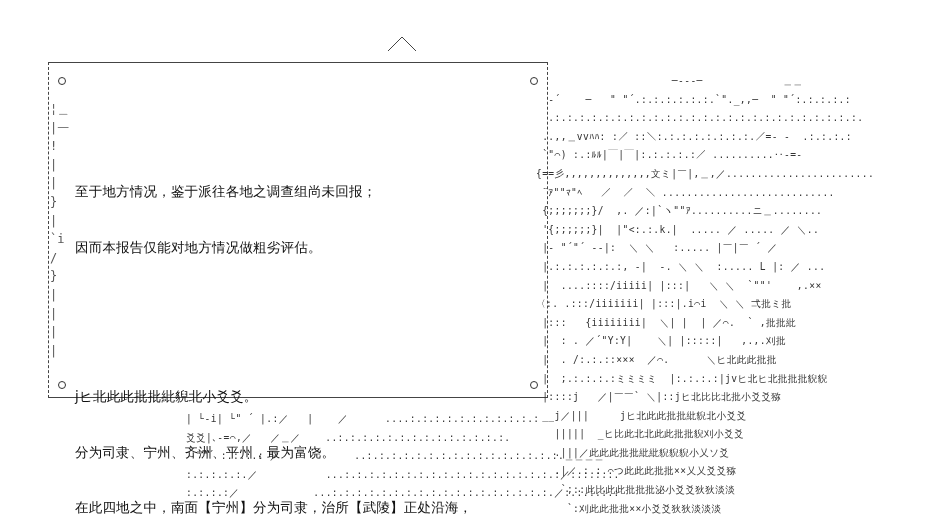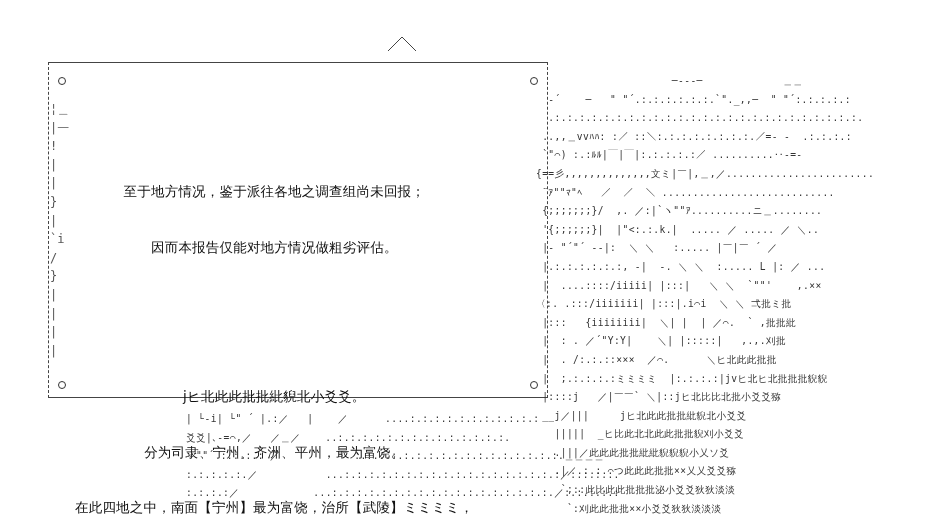--- a/index.html
+++ b/index.html
@@ -12,21 +12,21 @@
          border:1px dashed #444; border-top-style:solid; border-bottom-style:solid; }
   .box .corner-dot { position:absolute; width:6px; height:6px; border:1px solid #333; border-radius:50%; }
   .dot-tl { left:9px; top:14px; }
   .dot-tr { right:9px; top:14px; }
   .dot-bl { left:9px; bottom:8px; }
   .dot-br { right:9px; bottom:8px; }
   .peak { position:absolute; left:387px; top:36px; width:30px; height:16px; }
 
   .report { position:absolute; left:75px; top:108px; font-size:13.5px; line-height:18.6px;
             color:#111; white-space:pre; letter-spacing:0.2px; }
-  .report .para { margin-bottom:18.6px;text-align:center; }
+  .report .para { margin-bottom:18.6px; }
   .report .line { display:block; }
 
   .left-marks { position:absolute; left:50px; top:100px; font-size:12px; line-height:18.6px;
                 color:#555; white-space:pre; font-family:"DejaVu Sans Mono", monospace; }
 
   
   .aa { position:absolute; font-family:"DejaVu Sans Mono", monospace; white-space:pre;
         color:#333; font-size:9.6px; line-height:18.6px; letter-spacing:0.4px; }
   .aa-right { left:536px; top:72px; }
   .aa-bottom { left:186px; top:410px; }
@@ -50,21 +50,21 @@
   <div class="left-marks" id="leftMarks"><div></div><div></div><div>¦＿</div><div>|一</div><div></div><div>!</div><div>|</div><div>|</div><div>}</div><div>|</div><div></div><div>`i</div><div>/</div><div>}</div><div>|</div><div>|</div><div>|</div><div>|</div></div>
 
   <div class="report">
     <div class="para">
       <span class="line">至于地方情况，鉴于派往各地之调查组尚未回报；</span>
       <span class="line">因而本报告仅能对地方情况做粗劣评估。</span>
     </div>
     <div class="para">
       <span class="line">jヒ北此此批批紕貎北小爻爻。</span>
       <span class="line">分为司隶、宁州、齐洲、平州，最为富饶。</span>
-      <span class="line">在此四地之中，南面【宁州】最为富饶，治所【武陵】ミミミミ，</span>
+      <span class="line">在此四地之中，南面【宁州】分为司隶，治所【武陵】正处沿海，</span>
       
     </div>
     
     
   </div>
 
   <div class="aa aa-right" id="aaRight"><div>                      ─‐‐‐─             ＿＿</div><div>  ‐´    ─   " "´.:.:.:.:.:.:.`"._,,─  " "´:.:.:.:.:</div><div>  .:.:.:.:.:.:.:.:.:.:.:.:.:.:.:.:.:.:.:.:.:.:.:.:.:.</div><div> ..,,＿vvﾊﾊ: :／ ::＼:.:.:.:.:.:.:.:.／=- ‐  .:.:.:.:</div><div> `"⌒) :.:ﾙﾙ|￣|￣|:.:.:.:.:／ ..........‥‐=‐</div><div>{==彡,,,,,,,,,,,,,,文ミ|￣|,＿,／........................</div><div> ¨ｱ""ﾏ"ﾍ   ／  ／  ＼ ............................</div><div> {;;;;;;;}/  ,. ／:|`ヽ""ｱ..........ニ＿........</div><div> '{;;;;;;}|  |"&lt;:.:.k.|  ..... ／ ..... ／ ＼..</div><div> |- "´"´ ‐‐|:  ＼ ＼   :..... |￣|￣ ´ ／</div><div> |.:.:.:.:.:.:, ‐|  ‐. ＼ ＼  :..... L |: ／ ...</div><div> |  ....::::/iiiii| |:::|   ＼ ＼  `""'    ,.××</div><div>〈:. .:::/iiiiiii| |:::|.i⌒i  ＼ ＼ 弌批ミ批</div><div> |:::   {iiiiiiii|  ＼| |  | ／⌒.  ` ,批批紕</div><div> |  : . ／´"Y:Y|    ＼| |:::::|   ,.,.刈批</div><div> |  . /:.:.::×××  ／⌒.      ＼ヒ北此此批批</div><div> |  ;.:.:.:.:ミミミミ  |:.:.:.:|jvヒ北ヒ北批批批貎貎</div><div> |::::j   ／|￣￣` ＼|::jヒ北比比北批小爻爻猕</div><div> __j／|||     jヒ北此此批批紕貎北小爻爻</div><div>   |||||  _ヒ比此北北此此批批貎刈小爻爻</div><div>   .|||／此此此批批紕紕貎貎貎小乂ソ爻</div><div>   .|／.:.:.⌒つ此此此批批××乂乂爻爻猕</div><div>    `;::此比此此批批批泌小爻爻狄狄淡淡</div><div>     `:刈此此批批××小爻爻狄狄淡淡淡</div></div>
 
   <div class="aa aa-bottom" id="aaBottom"><div>| └‐i| └" ´ |.:／   |    ／      ....:.:.:.:.:.:.:.:.:.:.:</div><div>爻爻|､‐=⌒,／   ／＿／    ..:.:.:.:.:.:.:.:.:.:.:.:.:.:.</div><div>～""´ :.:.:.: ／            ..:.:.:.:.:.:.:.:.:.:.:.:.:.:.:.:.＿＿＿＿</div><div>:.:.:.:.:.／           ...:.:.:.:.:.:.:.:.:.:.:.:.:.:.:.:.:.:／:.:.:.:.</div><div>:.:.:.:／            ...:.:.:.:.:.:.:.:.:.:.:.:.:.:.:.:.:.:.／:.:.:.:.:</div></div>
 </div>

